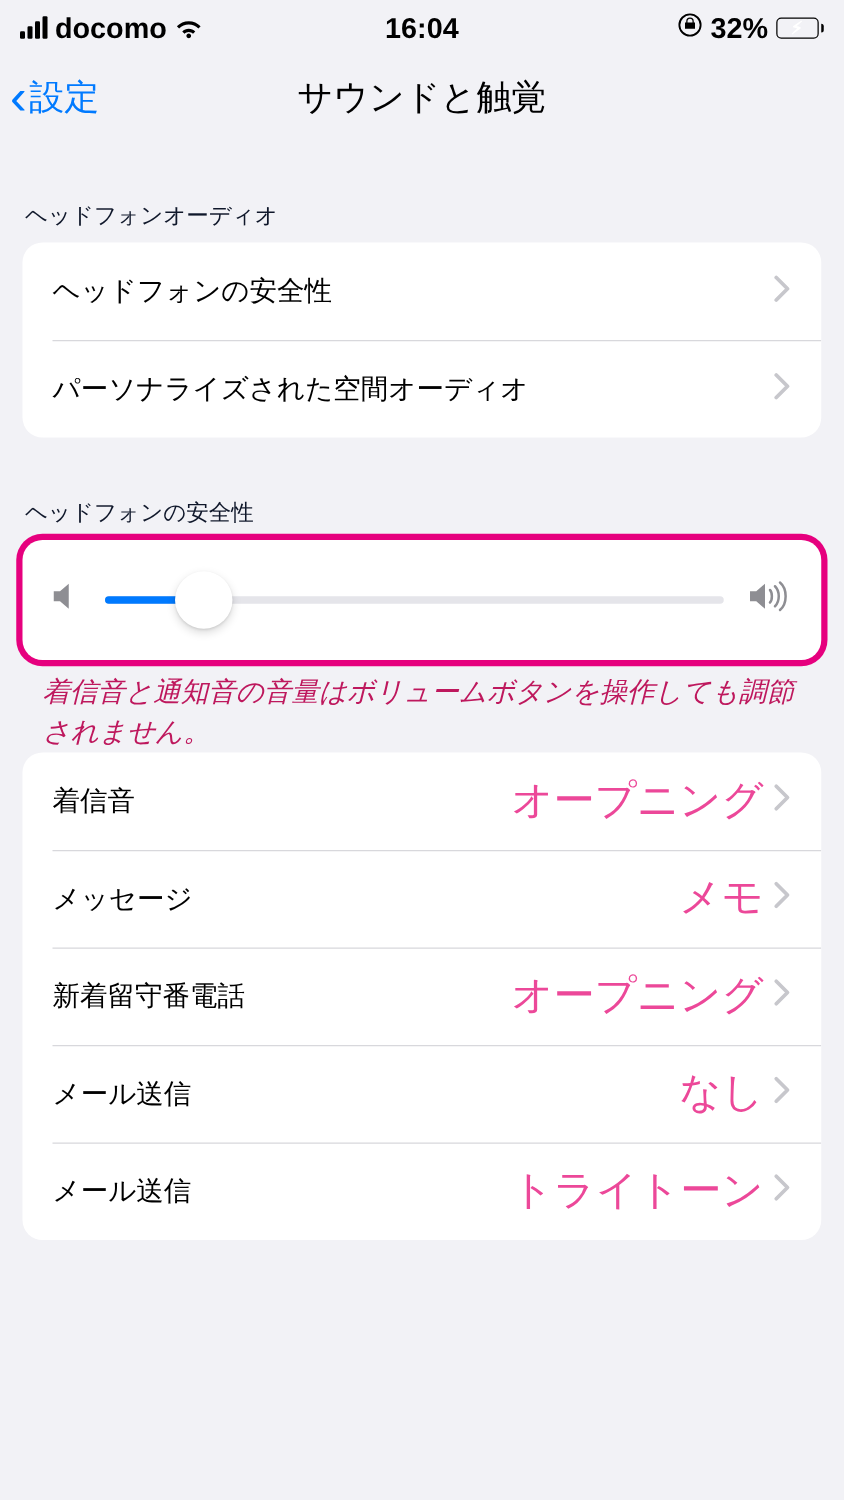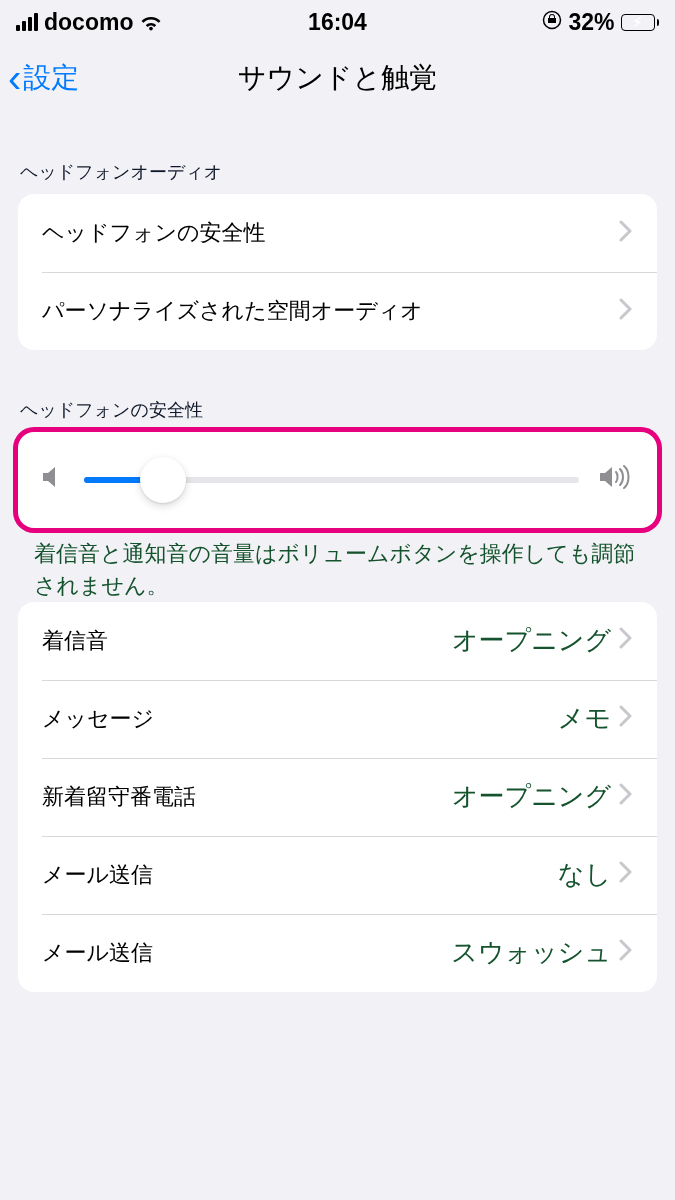--- a/index.html
+++ b/index.html
@@ -58,23 +58,24 @@
 
   .section-header {
     padding: 48px 34px 10px 20px;
     color:#0f172a;
     font-size:18px;
   }
   .section-header.tight { padding-top: 34px; }
 
   .section-footer {
     padding: 10px 21px 0 34px;
-    color:#14532d;
+    color:#be185d;
     font-size:22px;
     line-height:1.45;
+    font-style:italic;
   }
 
   .group {
     margin: 0 18px;
     background:#fff;
     border-radius:16px;
     overflow:hidden;
   }
   .group.highlight {
     box-shadow: 0 0 0 5px #e6007e;
@@ -88,21 +89,21 @@
     position:relative;
   }
   .row + .row::before {
     content:"";
     position:absolute;
     top:0; left:24px; right:0;
     height:1px;
     background:#d8d8dc;
   }
   .row-label { flex:1; font-size:22px; }
-  .row-value { color:#14532d; font-size:26px; margin-right:8px; }
+  .row-value { color:#ec4899; font-size:33px; margin-right:8px; }
   .disclosure { color:#c7c7cc; flex-shrink:0; }
 
   
   .row.slider-row { min-height: 96px; }
   .slider-icon { color:#8e8e93; flex-shrink:0; }
   .slider-track {
     flex:1;
     height:6px;
     background:#e5e5ea;
     border-radius:3px;
@@ -253,20 +254,20 @@
     </div>
     <div class="row">
       <div class="row-label">メール送信</div>
       <div class="row-value">なし</div>
       <span class="disclosure"><svg width="14" height="22" viewBox="0 0 14 22">
             <path d="M2 2l9 9-9 9" fill="none" stroke="#c7c7cc" stroke-width="3" stroke-linecap="round" stroke-linejoin="round"></path>
           </svg></span>
     </div>
     <div class="row">
       <div class="row-label">メール送信</div>
-      <div class="row-value">スウォッシュ</div>
+      <div class="row-value">トライトーン</div>
       <span class="disclosure"><svg width="14" height="22" viewBox="0 0 14 22">
             <path d="M2 2l9 9-9 9" fill="none" stroke="#c7c7cc" stroke-width="3" stroke-linecap="round" stroke-linejoin="round"></path>
           </svg></span>
     </div>
   </div>
 
 </div>
 
 </body></html>

